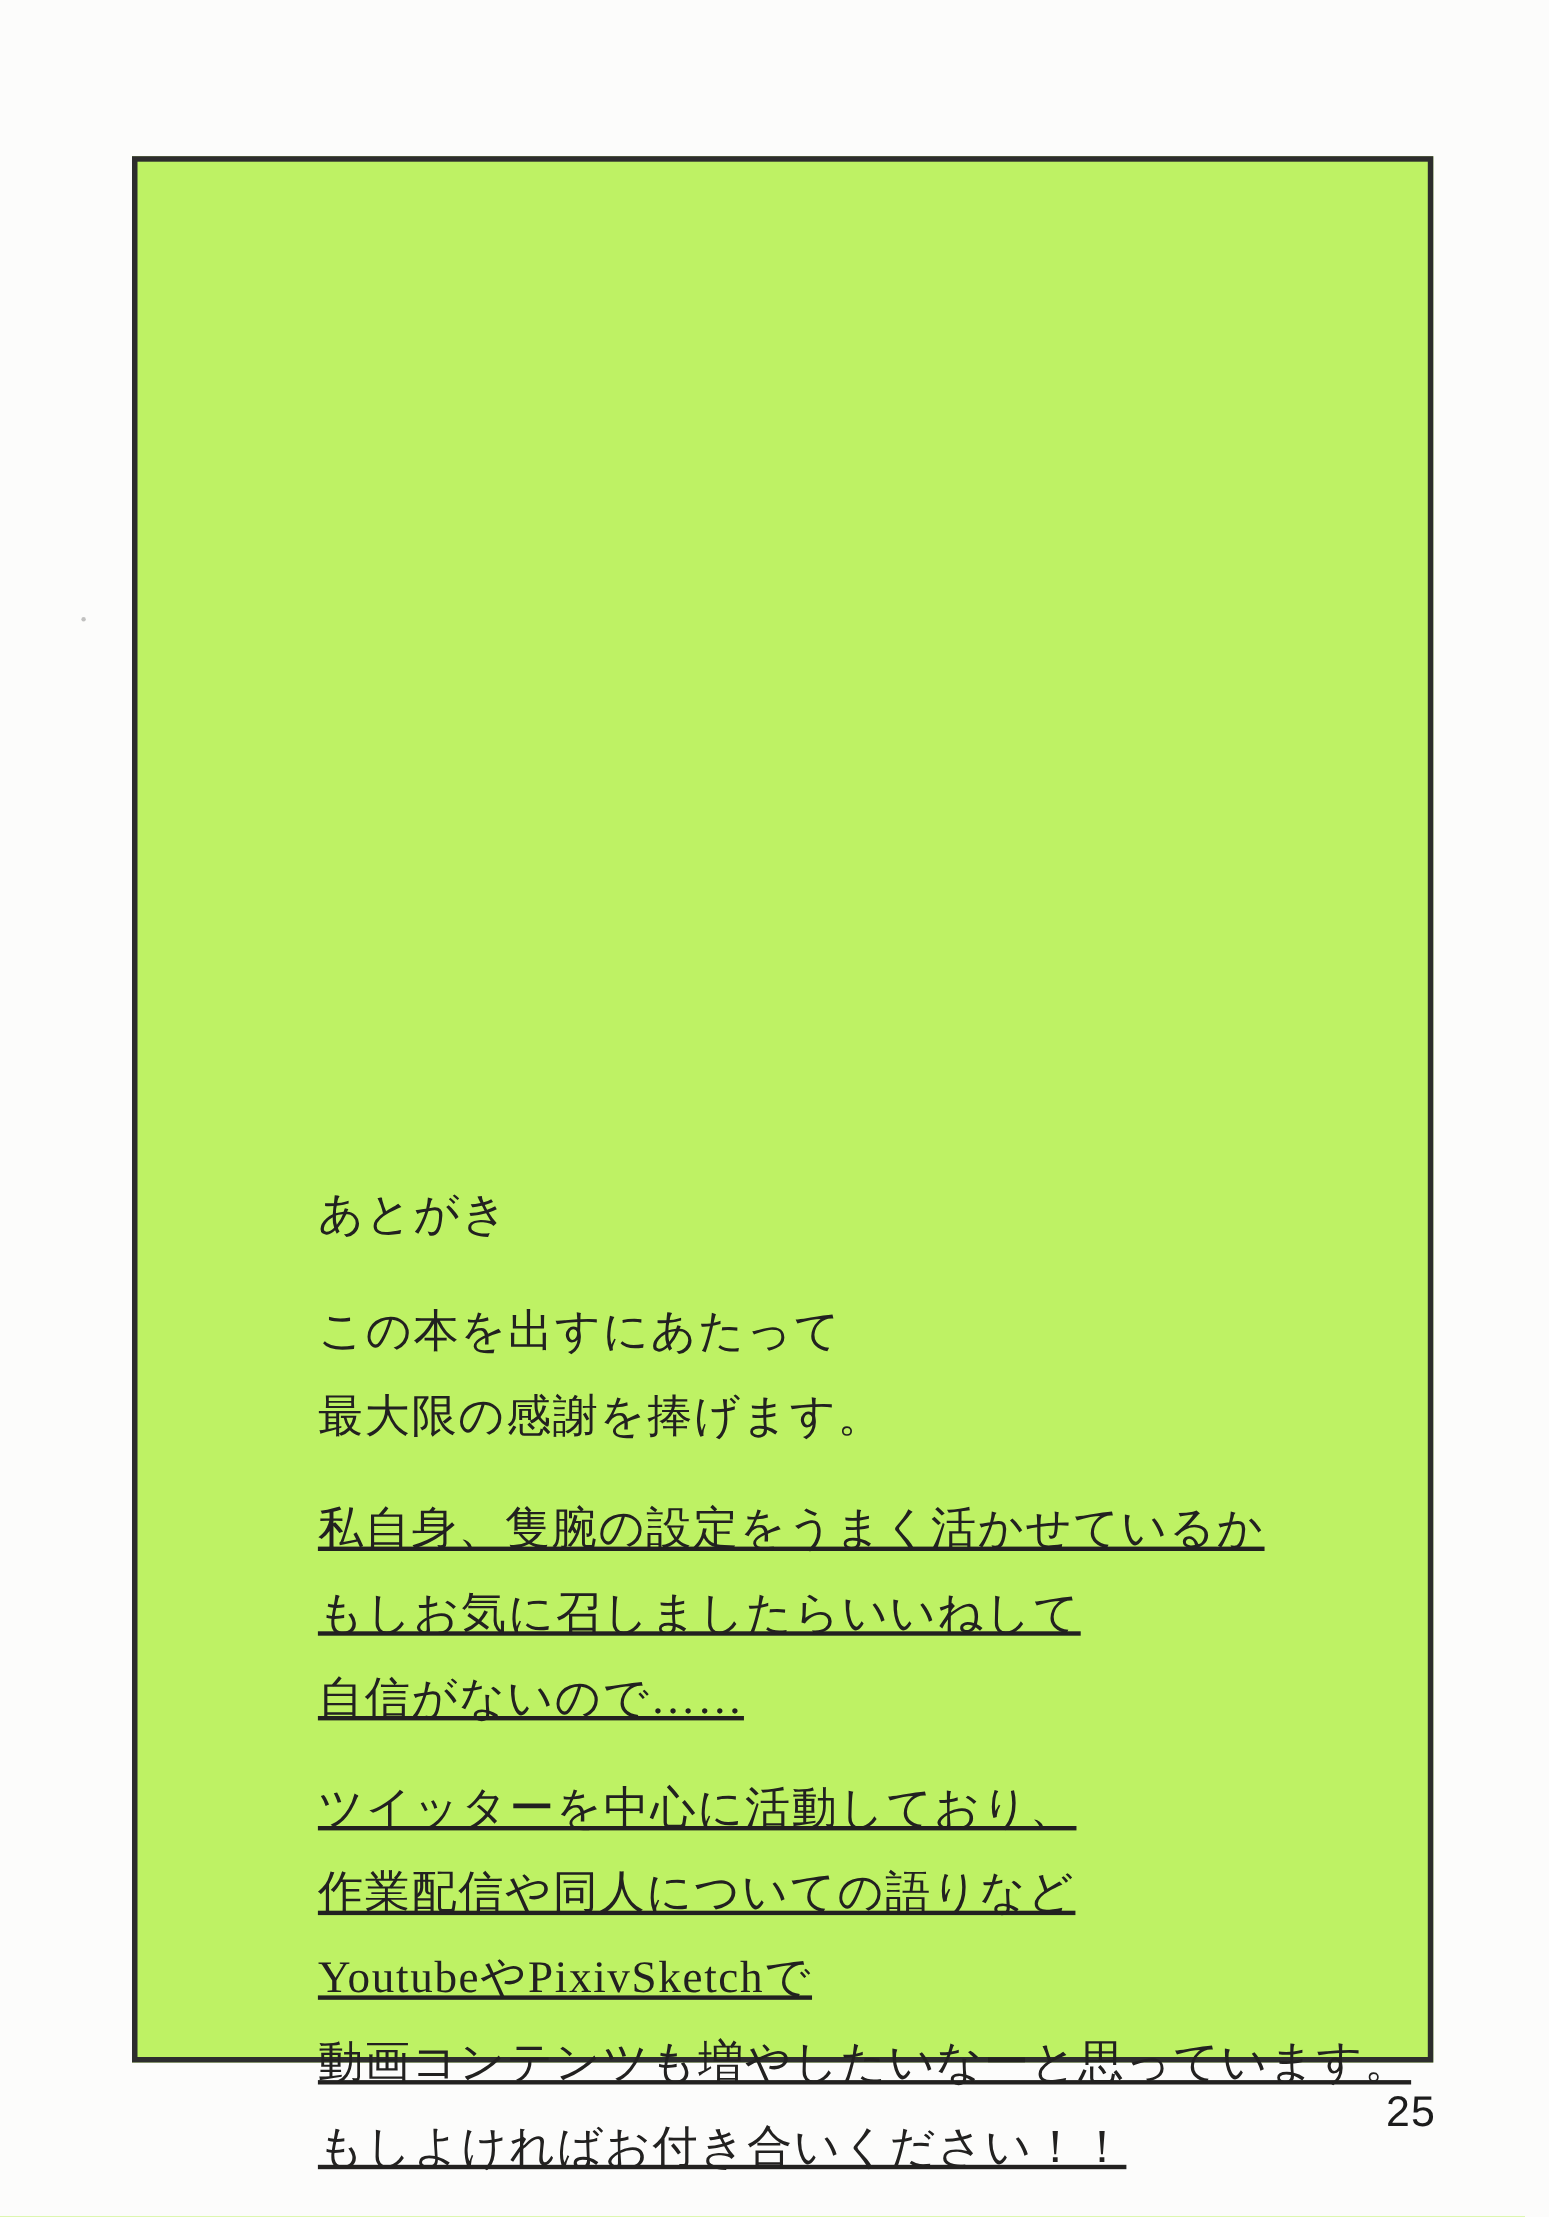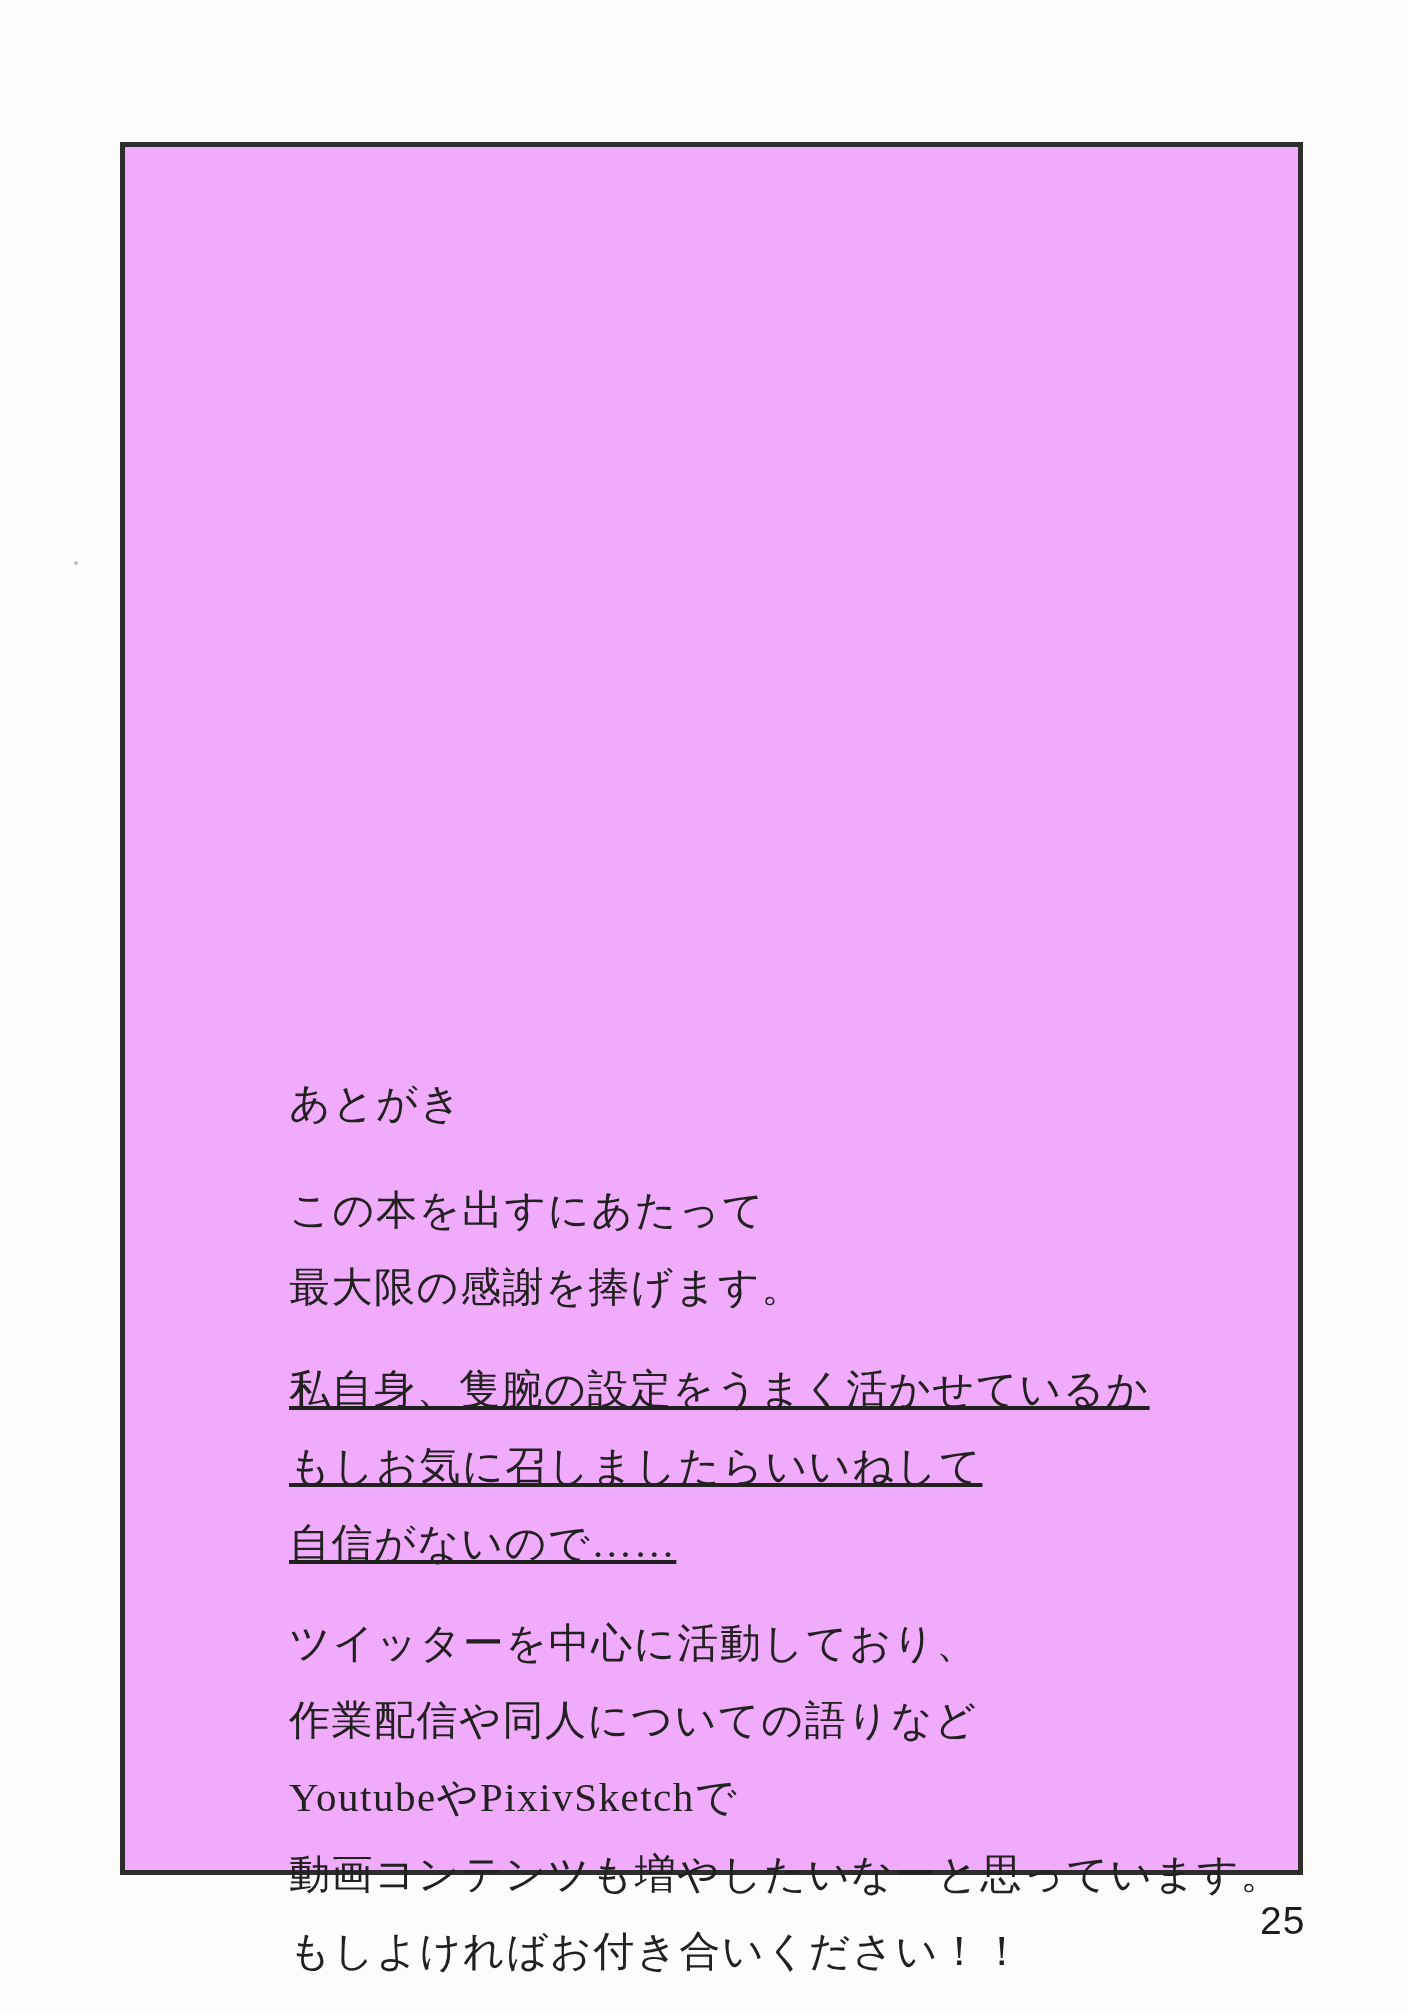--- a/index.html
+++ b/index.html
@@ -16,41 +16,41 @@
   }
   
   .page-frame {
     position: absolute;
     left: 120px;
     top: 142px;
     width: 1183px;
     height: 1733px;
     border: 5px solid #2d2d2d;
     box-sizing: border-box;
-    background: #f0abfc;
+    background: #bef264;
   }
   
   .afterword {
     position: absolute;
     left: 164px;
     top: 932px;
     width: 1100px;
     color: #222120;
     font-size: 41px;
     line-height: 49px;
     letter-spacing: 1.5px;
   }
   .afterword p {
     margin: 16px;
     padding: 0;
   }
   .p-title   { margin: 0 0 58px 0 !important; }
   .p-thanks  { margin: 0 0 53px 0 !important; }
   .p-setting { margin: 0 0 51px 0 !important; text-decoration: underline; }
-  .p-sns     { margin: 0 0 45px 0 !important; }
+  .p-sns     { margin: 0 0 45px 0 !important; text-decoration: underline; }
   .tl { display: block; margin-top: 28px; }
   
   .page-number {
     position: absolute;
     left: 1260px;
     top: 1899px;
     font-family: "Liberation Sans", "DejaVu Sans", sans-serif;
     font-size: 39px;
     letter-spacing: 1px;
     color: #1c1c1c;

